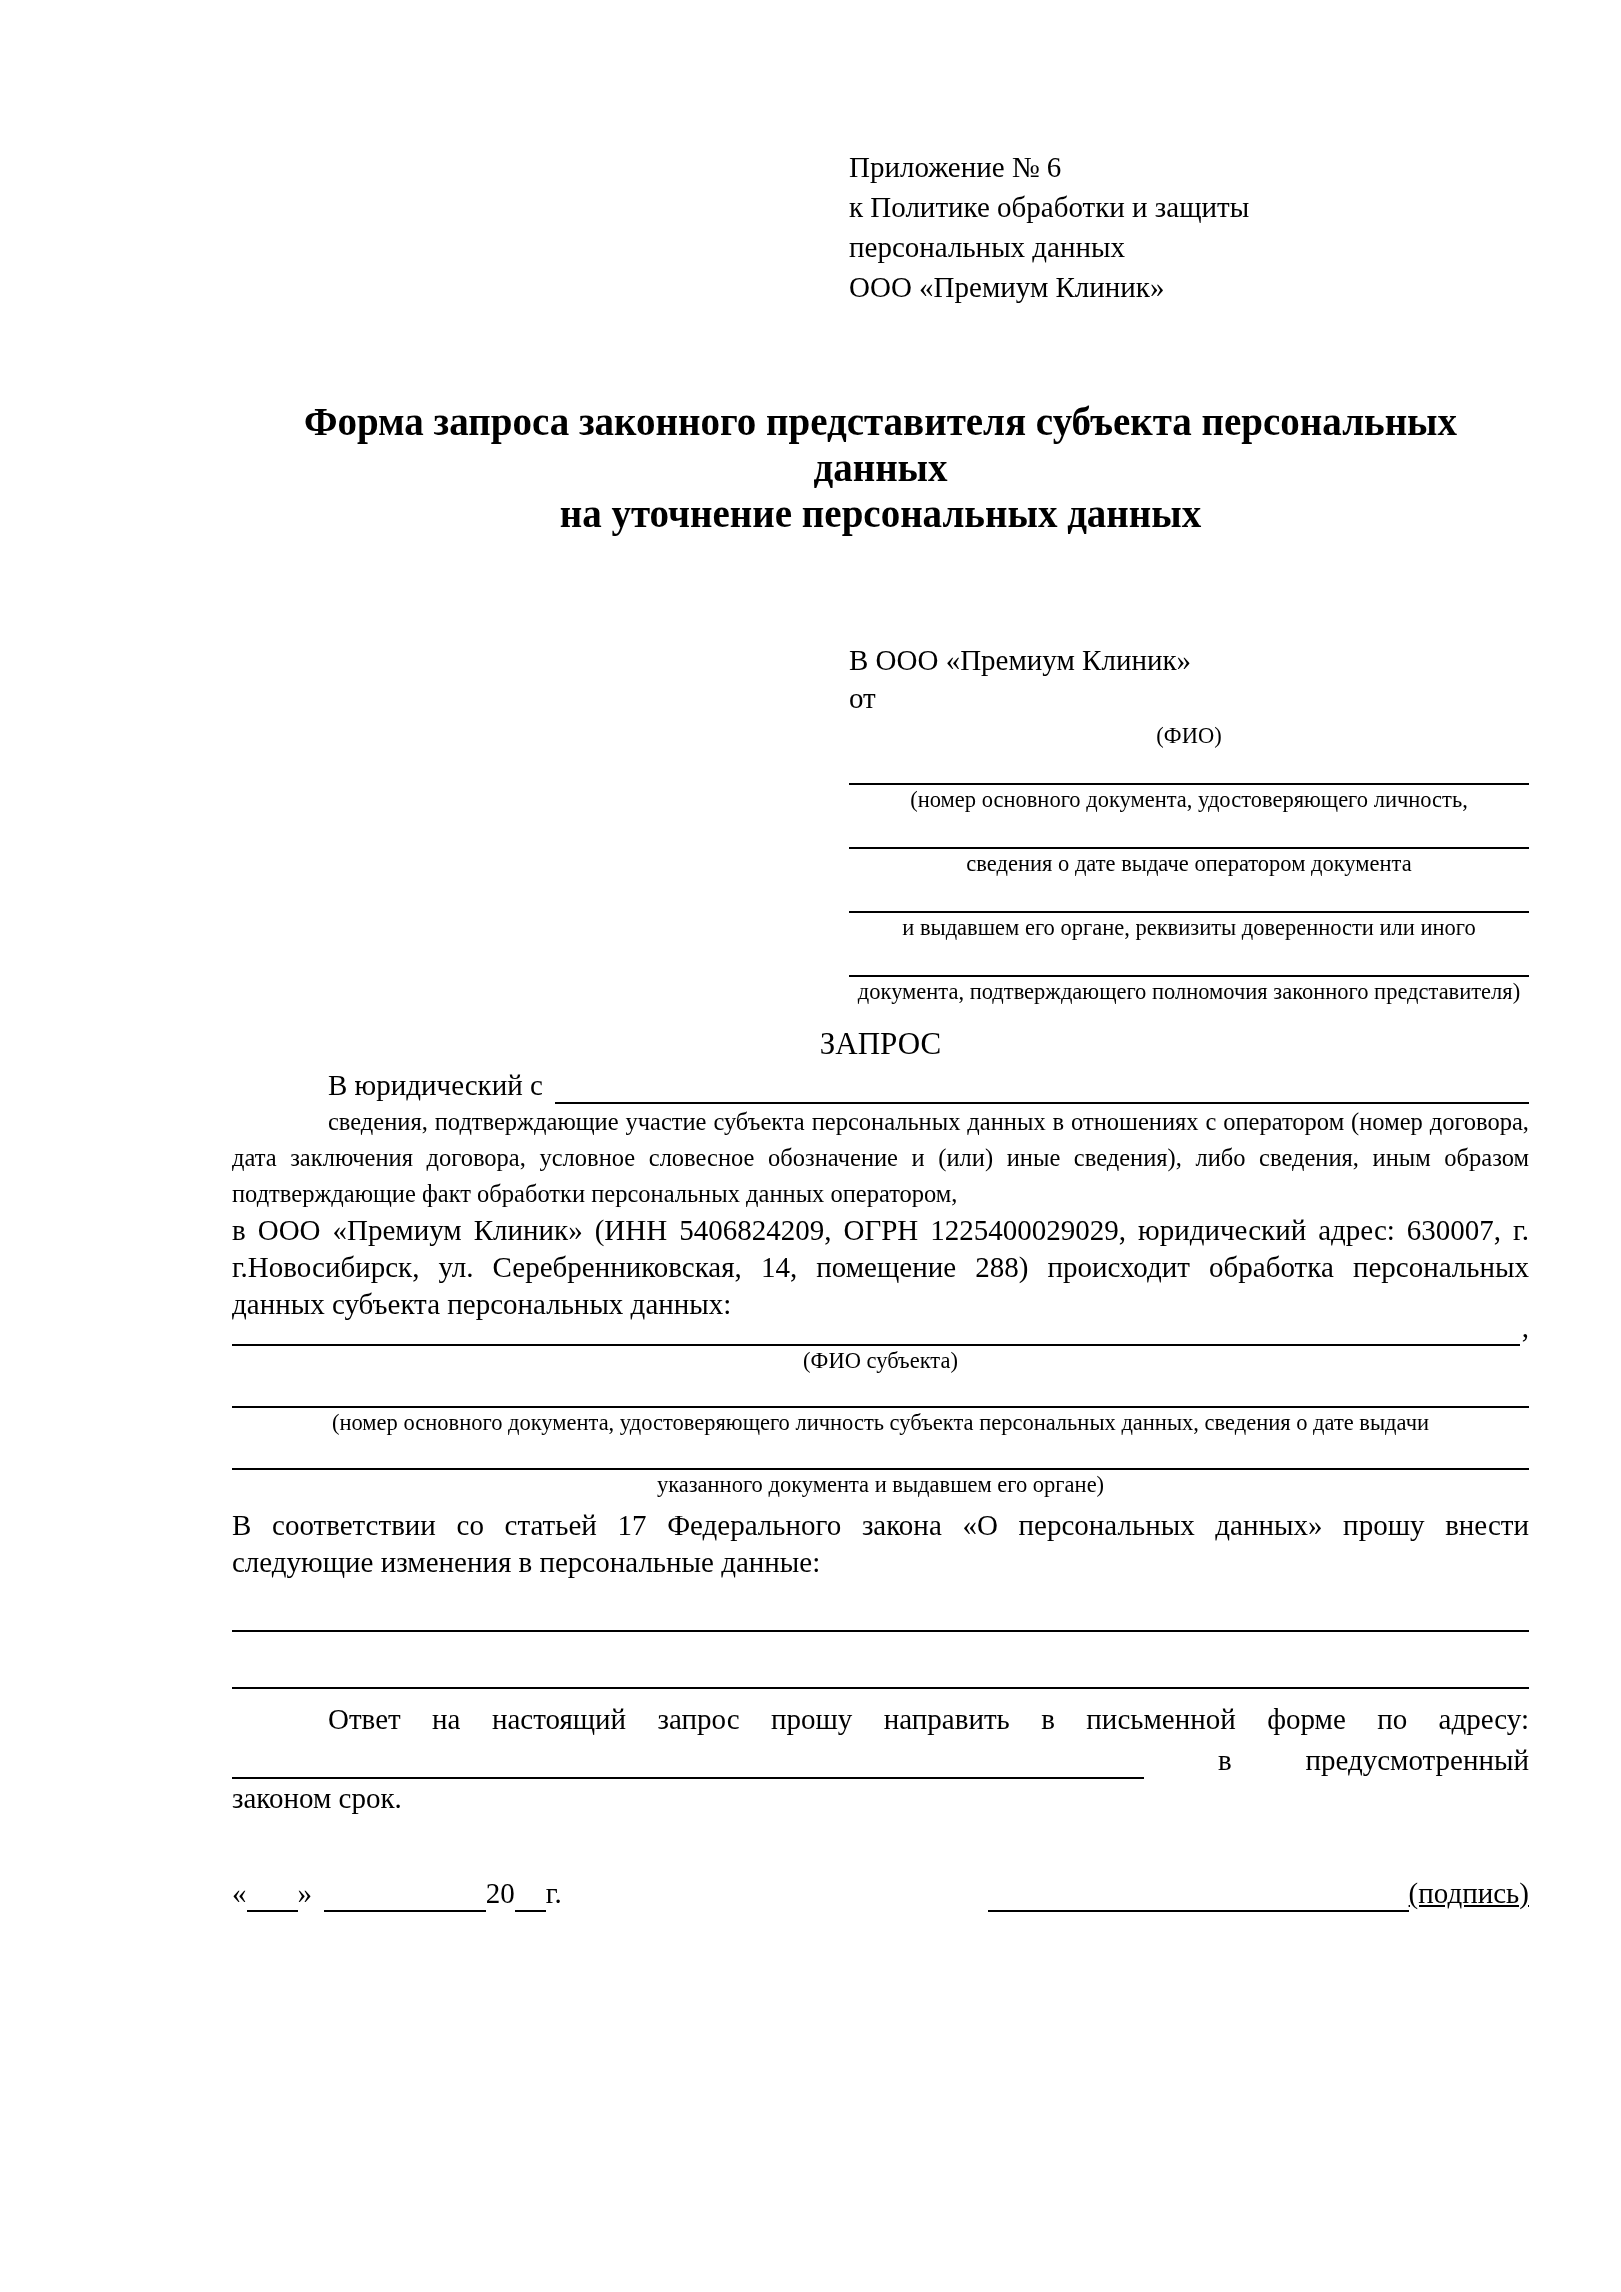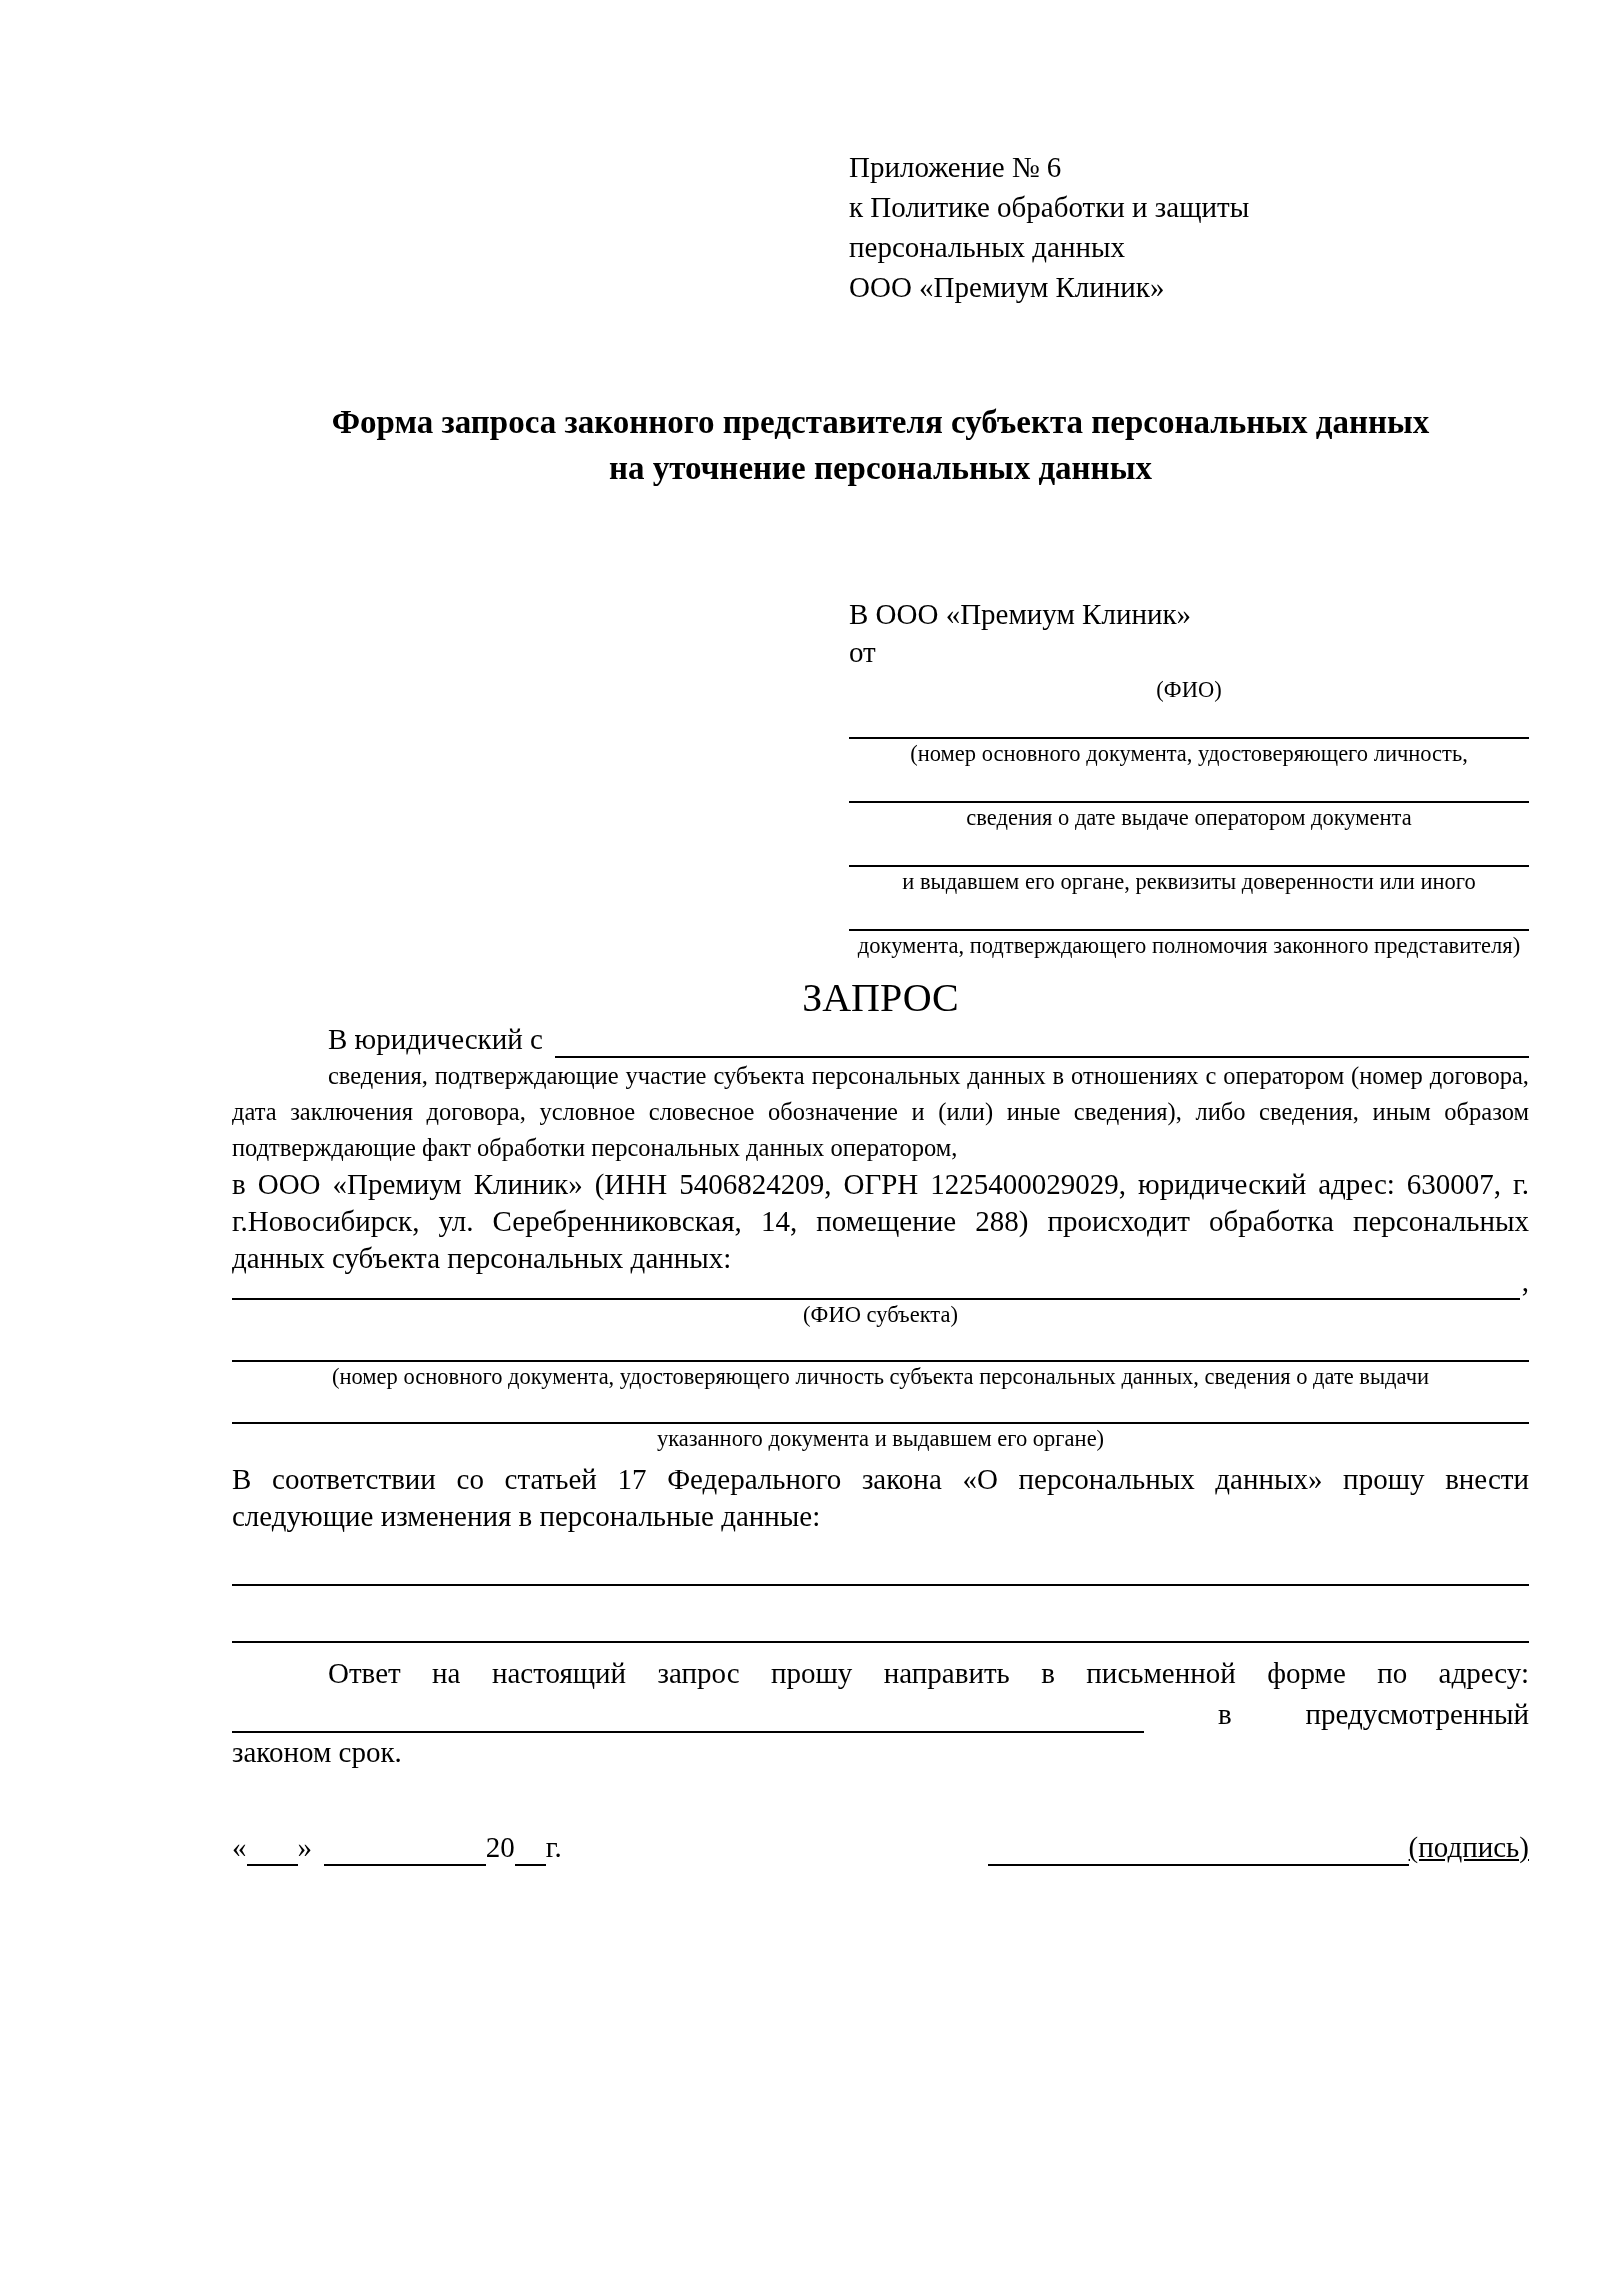--- a/index.html
+++ b/index.html
@@ -17,41 +17,41 @@
   }
 
   
   .appendix { margin-left: 617px; line-height: 40px; }
 
   
   .doc-title {
     margin-top: 92px;
     text-align: center;
     font-weight: bold;
-    font-size: 33px;
+    font-size: 39px;
     line-height: 46px;
   }
 
   
   .addr { margin-left: 617px; margin-top: 104px; }
   .addr-to { line-height: 39px; }
   .from-row { display: flex; align-items: flex-start; height: 41px; flex-direction: column; }
   .from-label { padding-right: 13.7px; }
   .fill { flex: 1 1 auto; border-bottom: 2px solid #000; }
   .addr .caption,
   .center-caption {
     text-align: center;
     font-size: 22.5px;
     line-height: 29px;
   }
   .addr .caption { white-space: nowrap; margin: 0 -44px; }
   .field-line { height: 33px; border-bottom: 2px solid #000; }
 
   
-  .request-heading { margin-top: 15.7px; text-align: center; font-size: 40px; line-height: 43px; }
+  .request-heading { margin-top: 15.7px; text-align: center; font-size: 31px; line-height: 43px; }
   .intro-row { display: flex; align-items: flex-end; height: 39px; }
   .intro-label { padding-left: 96px; padding-right: 11.8px; white-space: nowrap; }
   .fineprint {
     font-size: 24.5px;
     line-height: 36px;
     text-align: justify;
     text-indent: 96px;
   }
   .justified { text-align: justify; }
   .wide-blank-row { display: flex; align-items: flex-end; height: 23.5px; }

